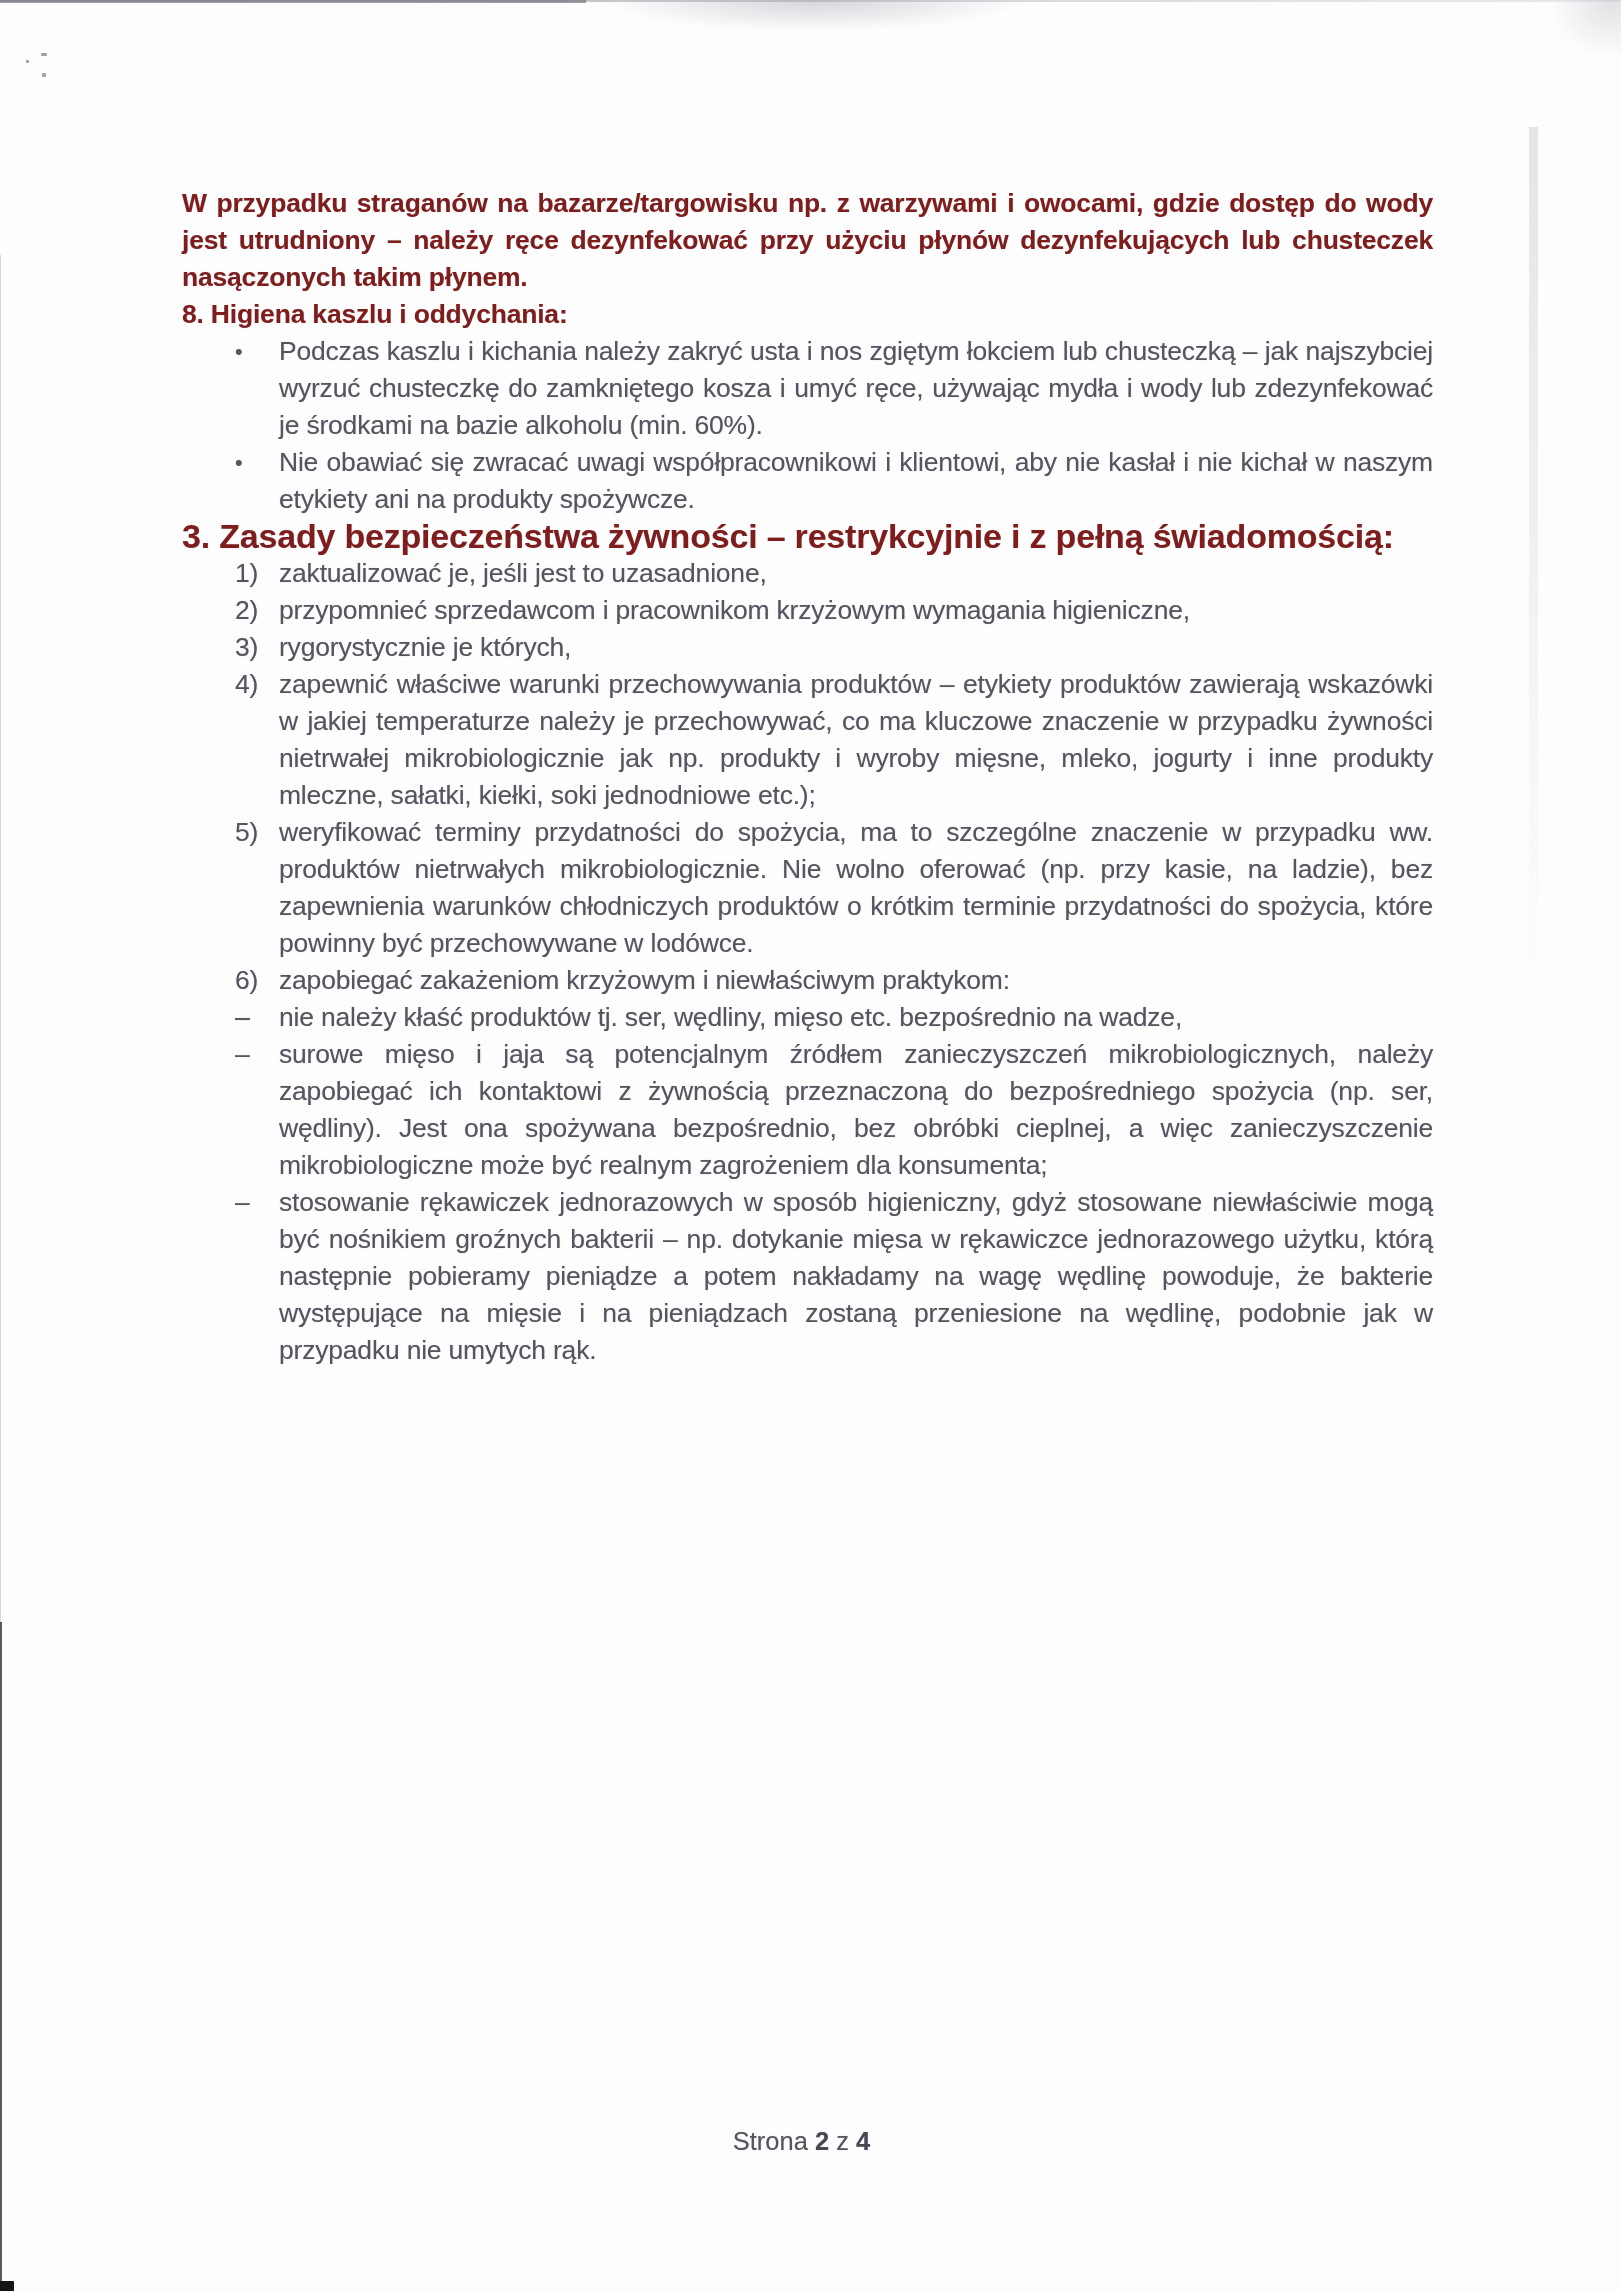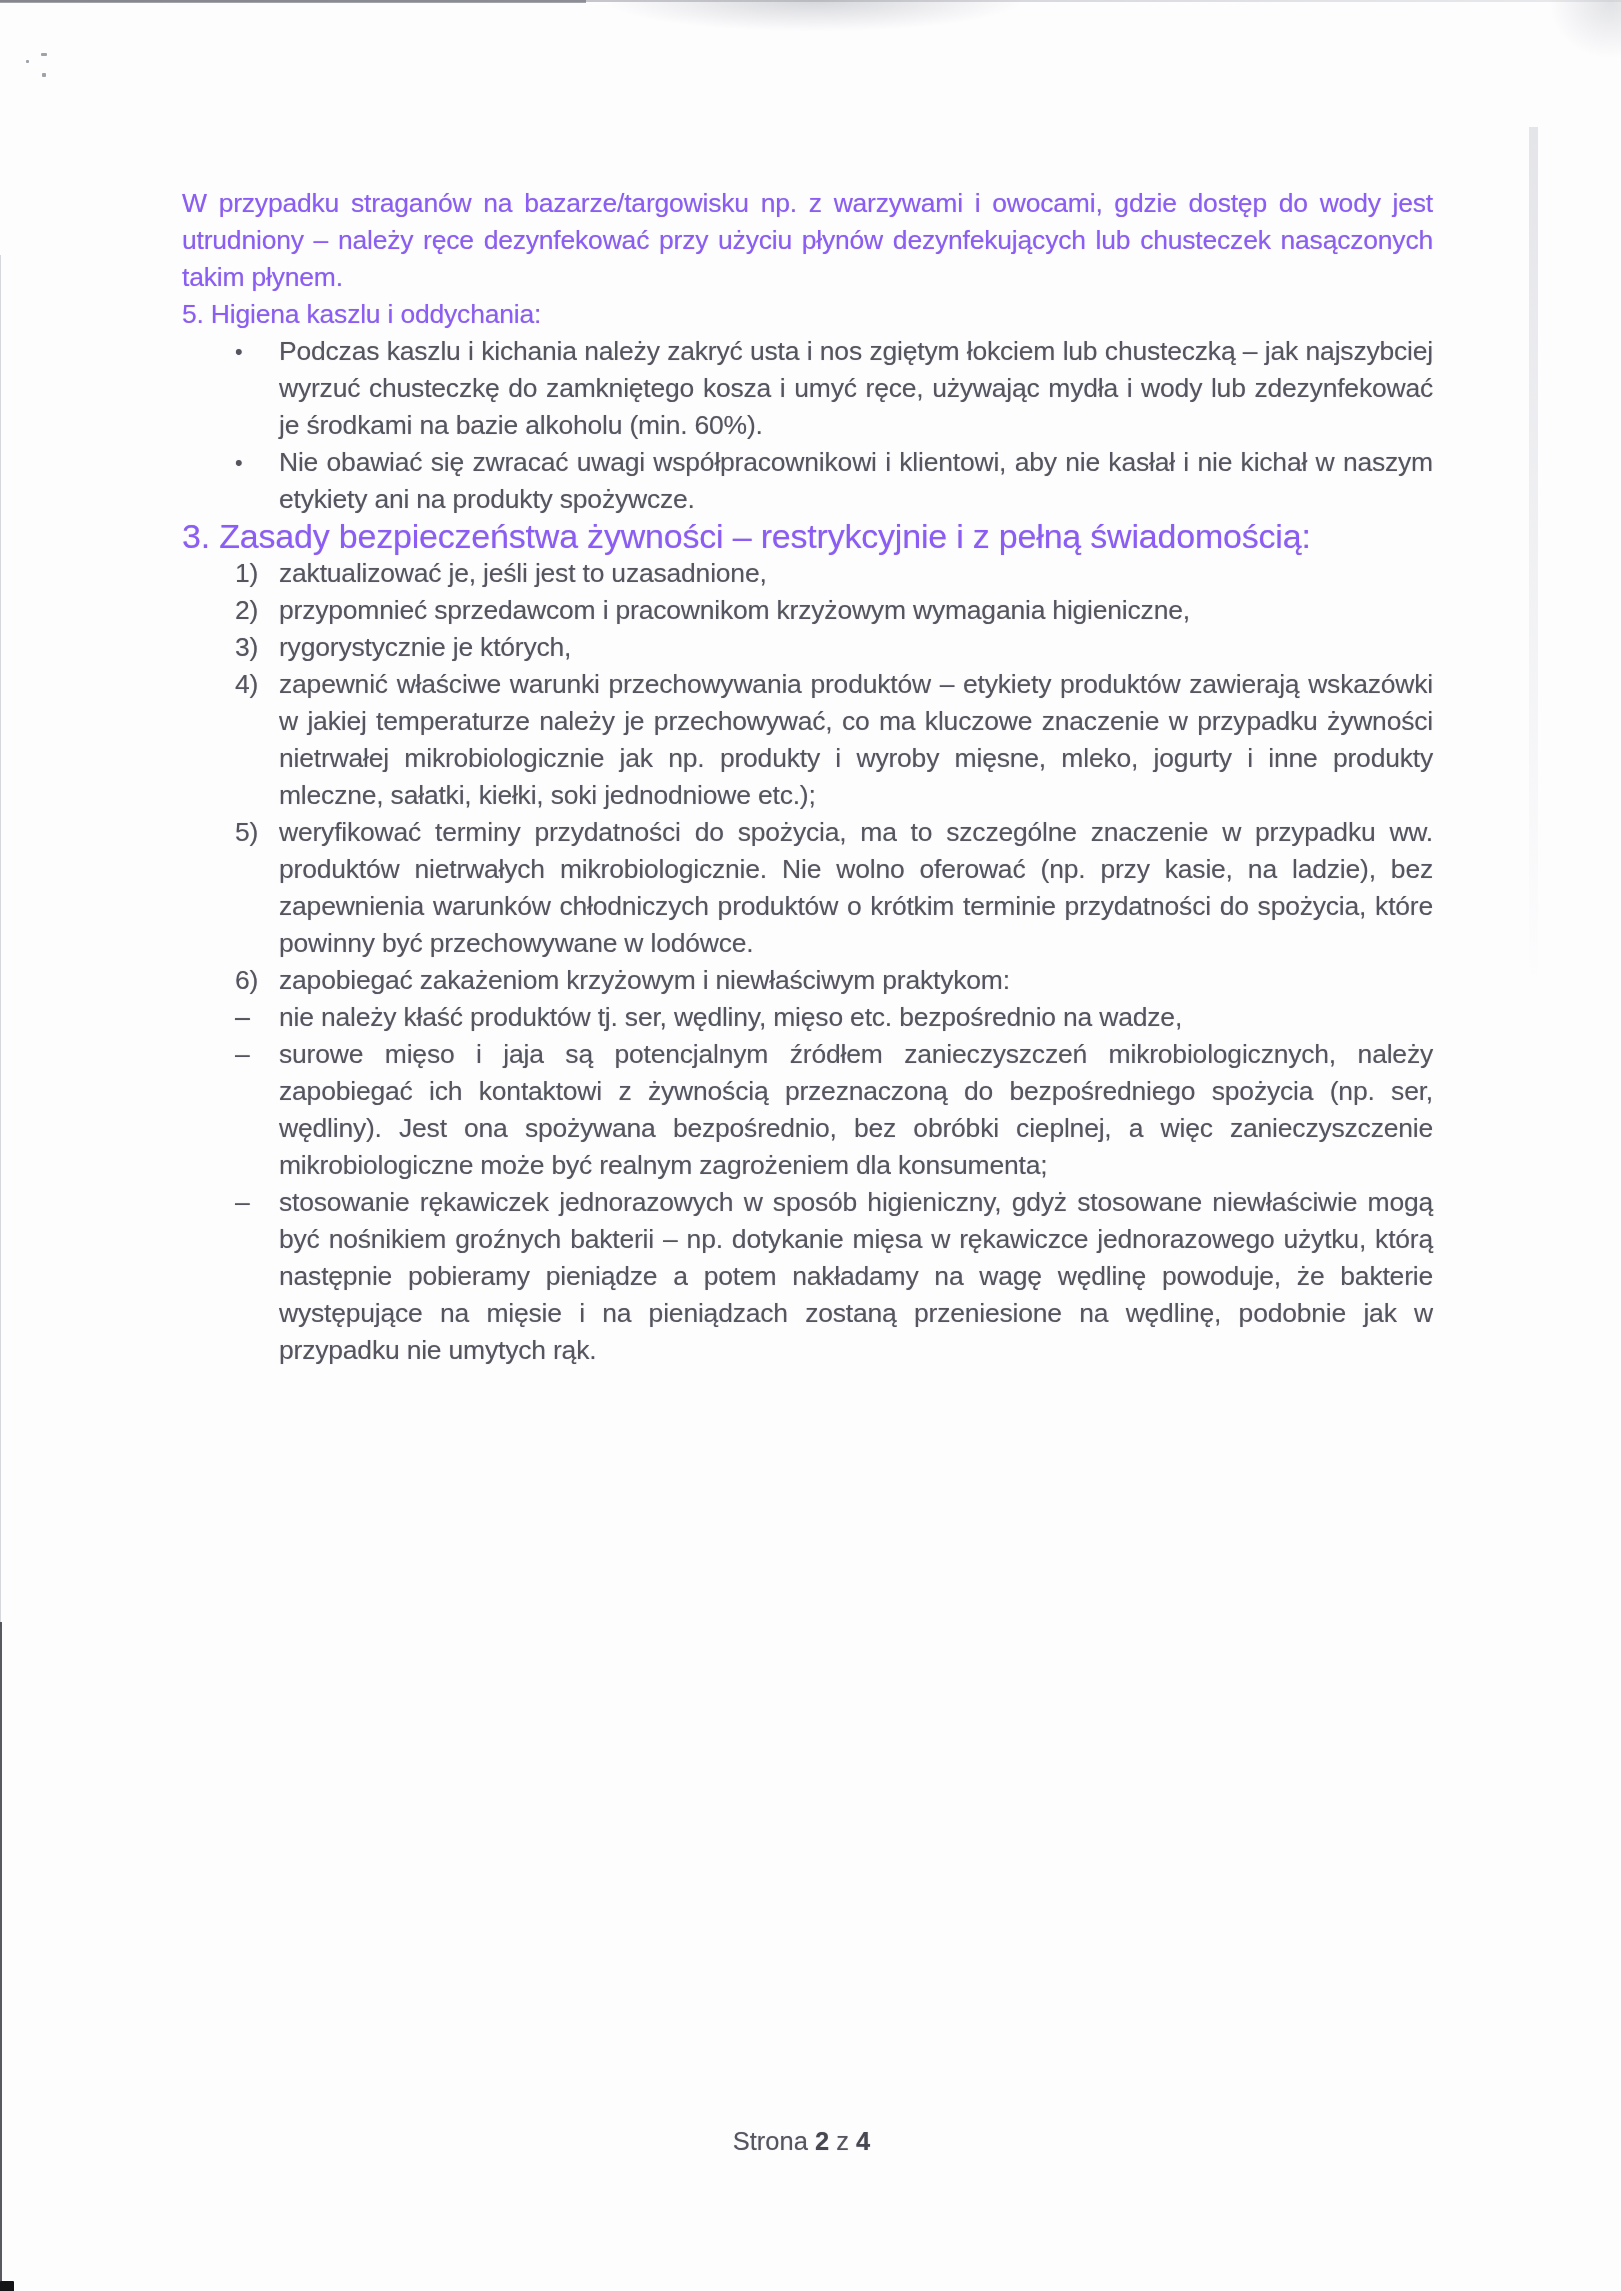--- a/index.html
+++ b/index.html
@@ -57,21 +57,21 @@
   
   .content {
     position: absolute;
     left: 182px; top: 185px; width: 1251px;
     font-size: 26.5px; line-height: 37px;
     letter-spacing: -0.2px;
     text-align: justify;
     text-shadow: 0 0 1px rgba(84,85,94,.38);
   }
   .content p, .content h2, .content ul, .content ol { margin: 0; padding: 0; }
-  .bold, h2 { font-weight: 400; color: #8b5cf6; }
+  .bold, h2 { font-weight: 700; color: #7f1d1d; }
   .intro { }
   .h-s2 { margin-top: 117px; font-size: 26.5px; }
   .bullets { margin-top: 37px; list-style: none; }
   .h-s3 { margin-top: 35px; font-size: 34px; }
   .lead { margin-top: 38px; }
   .numbered { margin-top: 33px; list-style: none; }
   .examples-label { margin-top: 27.4px; }
   .examples { margin-top: 73px; list-style: none; }
   li { position: relative; padding-left: 97px; }
   li .marker {
@@ -103,21 +103,21 @@
   <div class="art art-left-line"></div>
   <div class="art art-corner-blob"></div>
   <div class="speck speck-1"></div>
   <div class="speck speck-2"></div>
   <div class="speck speck-3"></div>
 
   <main class="content">
 
     <p class="intro bold">W przypadku straganów na bazarze/targowisku np. z warzywami i owocami, gdzie dostęp do wody jest utrudniony – należy ręce dezynfekować przy użyciu płynów dezynfekujących lub chusteczek nasączonych takim płynem.</p>
 
-    <h2 class="h-s2">5. Higiena kaszlu i oddychania:</h2>
+    <h2 class="h-s2">8. Higiena kaszlu i oddychania:</h2>
 
     <ul class="bullets">
       <li>
         <span class="marker">•</span>
         <span class="li-text">Podczas kaszlu i kichania należy zakryć usta i nos zgiętym łokciem lub chusteczką – jak najszybciej wyrzuć chusteczkę do zamkniętego kosza i umyć ręce, używając mydła i wody lub zdezynfekować je środkami na bazie alkoholu (min. 60%).</span>
       </li>
       <li>
         <span class="marker">•</span>
         <span class="li-text">Nie obawiać się zwracać uwagi współpracownikowi i klientowi, aby nie kasłał i nie kichał w naszym etykiety ani na produkty spożywcze.</span>
       </li>

